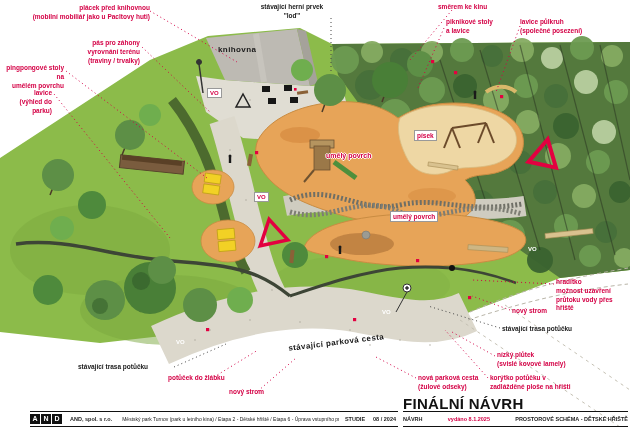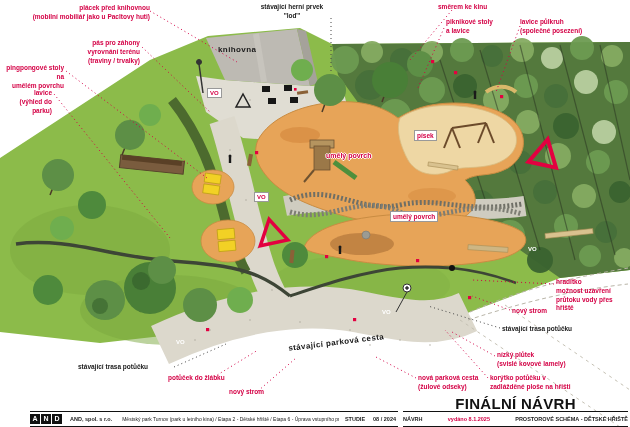--- a/index.html
+++ b/index.html
@@ -27,21 +27,21 @@
   .f-firm{font-weight:bold;margin-right:10px;white-space:nowrap;}
   .f-project{flex:1;font-size:5px;white-space:nowrap;overflow:hidden;}
   .f-phase{margin:0 8px 0 6px;font-weight:bold;}
   .f-date{font-weight:bold;margin-right:2px;white-space:nowrap;}
   .f-right{position:absolute;left:403px;top:411px;width:225px;height:14px;
            border-top:1px solid #111;border-bottom:1px solid #111;
            display:flex;align-items:center;justify-content:space-between;
            font-size:5.5px;color:#222;}
   .f-issued{color:#d40045;font-weight:bold;}
   .f-sheet{font-weight:bold;}
-  .f-title{position:absolute;left:403px;top:395px;width:225px;text-align:center;
+  .f-title{position:absolute;left:403px;top:395px;width:225px;text-align:left;
            font-size:15px;font-weight:bold;color:#111;letter-spacing:.3px;}
 </style>
 </head>
 <body>
 
 <div id="stage">
 
 <svg id="plan-svg" width="630" height="427" viewBox="0 0 630 427">
 
   <g>

